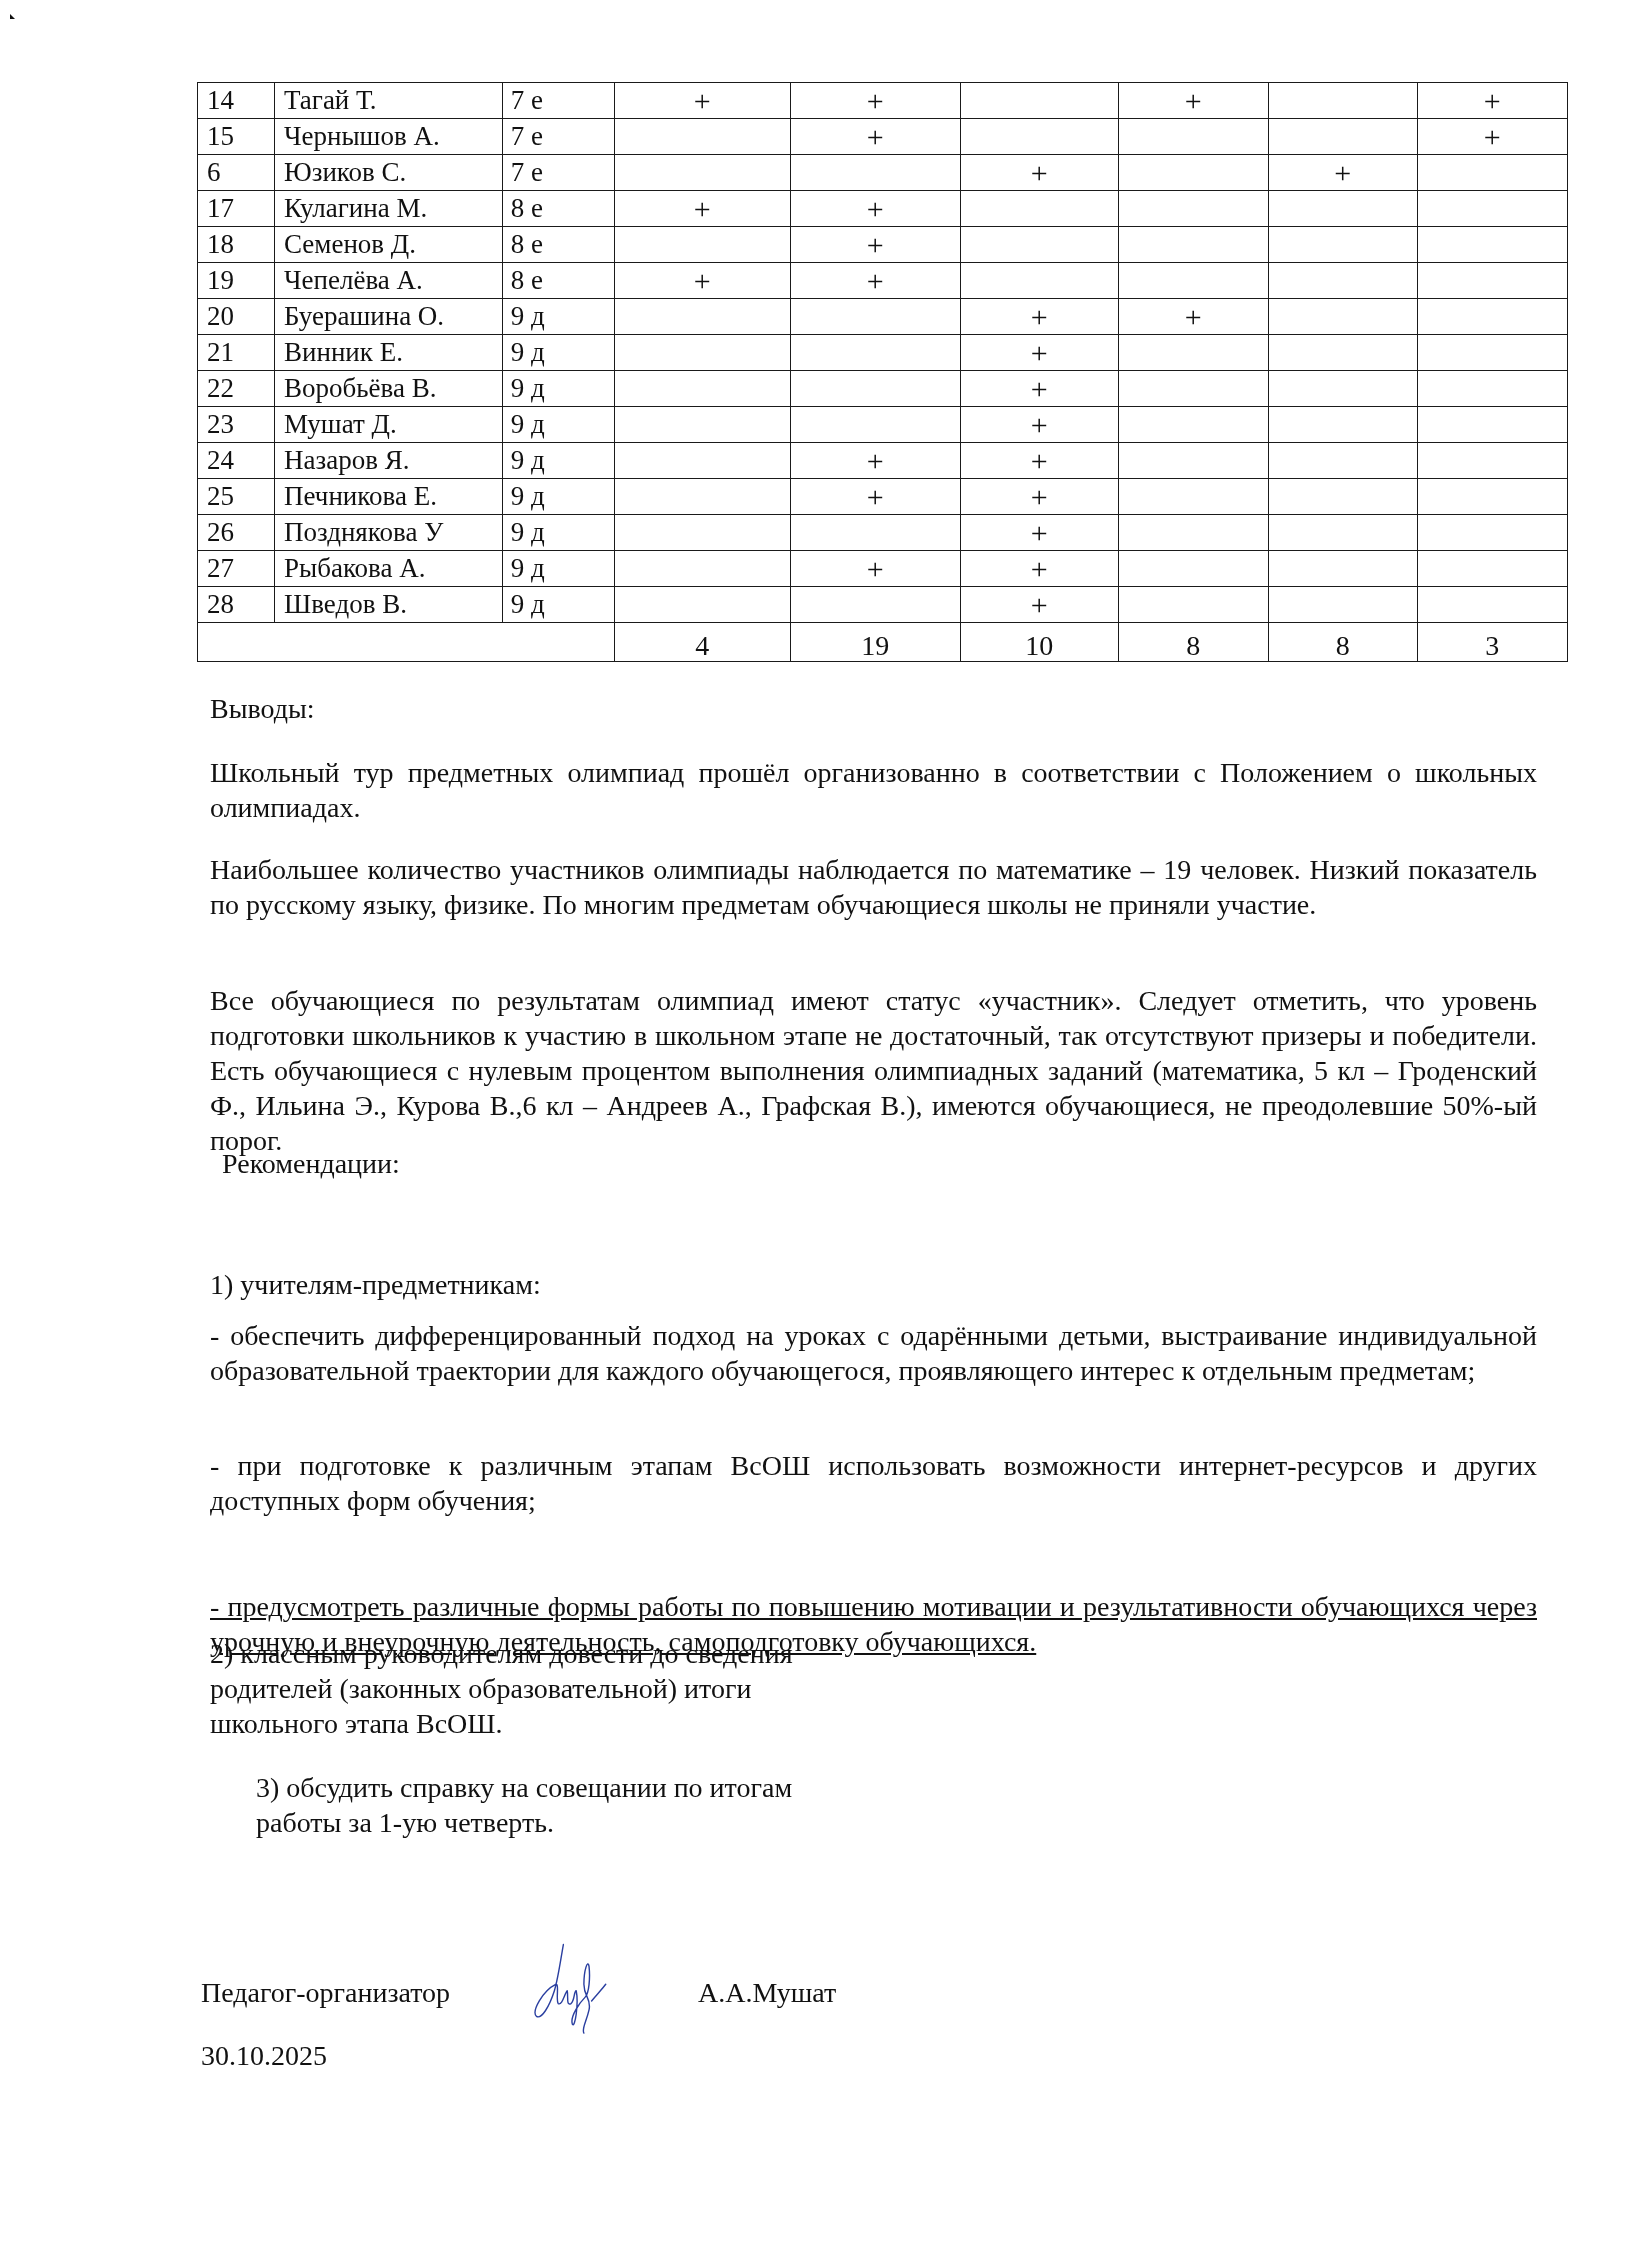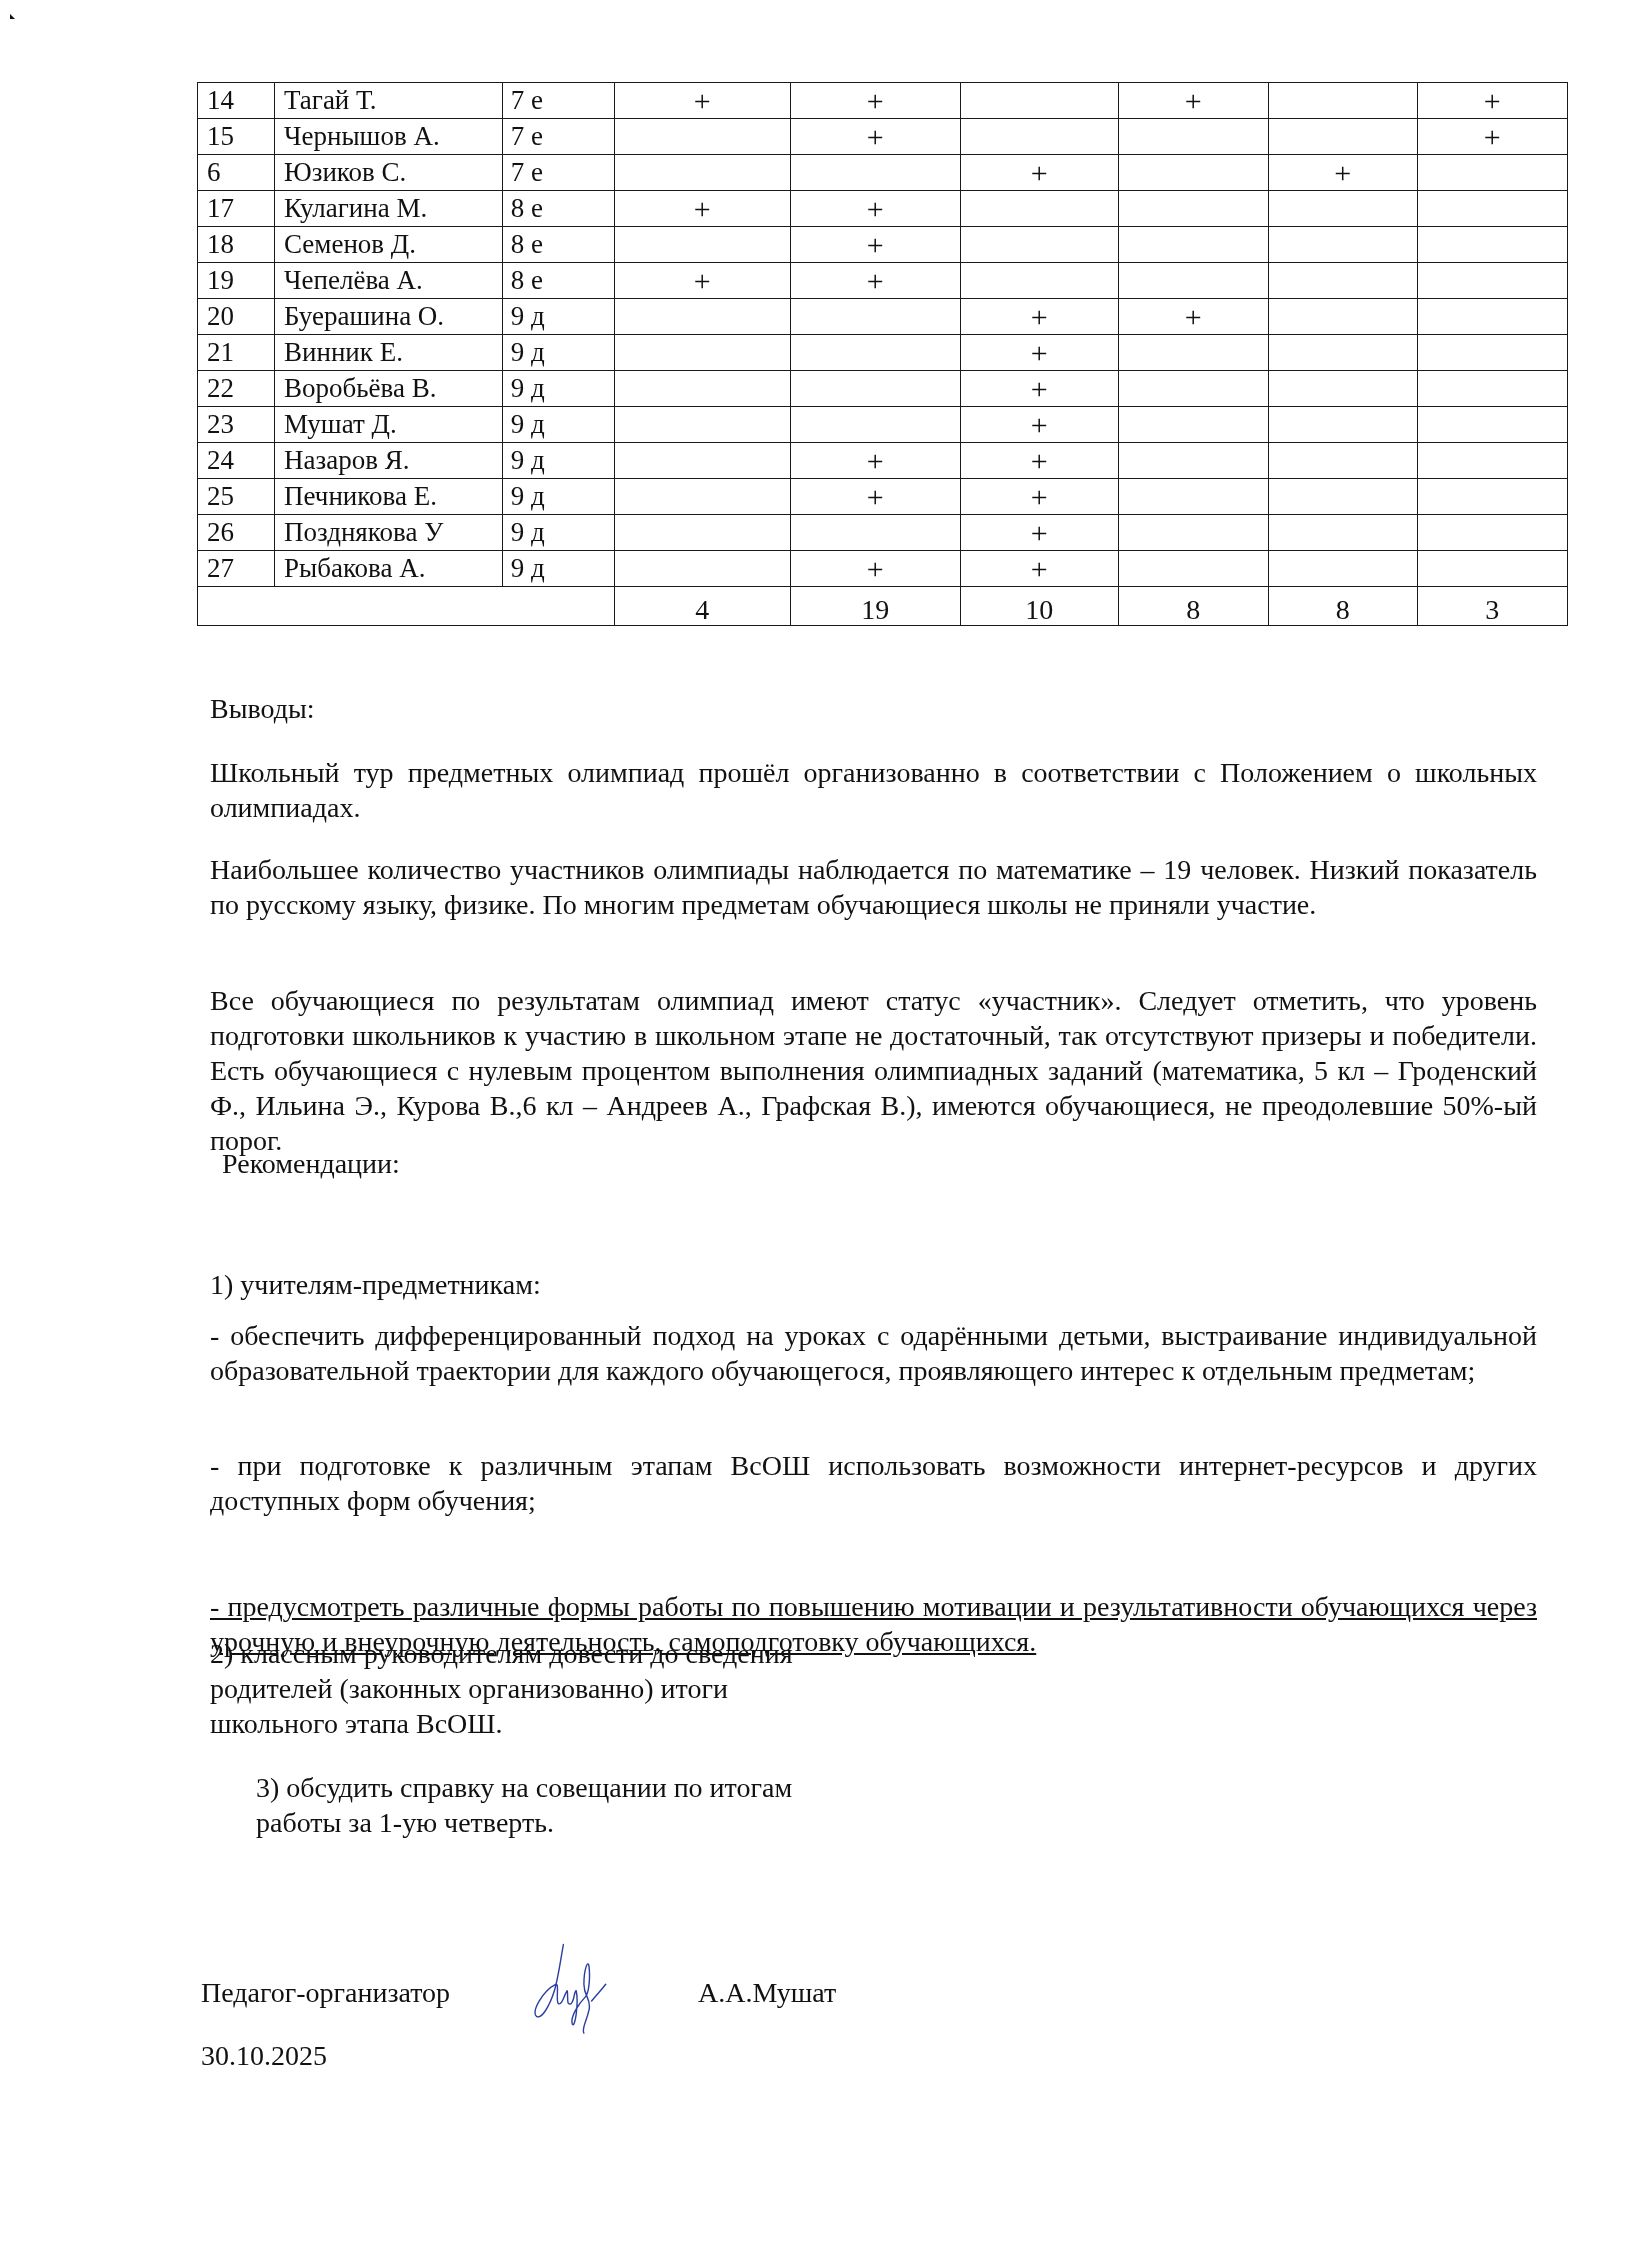--- a/index.html
+++ b/index.html
@@ -189,20 +189,31 @@
         <td class="num">27</td>
         <td class="name">Рыбакова А.</td>
         <td class="cls">9 д</td>
         <td class="mark m0"></td>
         <td class="mark m1">+</td>
         <td class="mark m2">+</td>
         <td class="mark m3"></td>
         <td class="mark m4"></td>
         <td class="mark m5"></td>
       </tr>
+      <tr>
+        <td class="num">28</td>
+        <td class="name">Шведов В.</td>
+        <td class="cls">9 д</td>
+        <td class="mark m0"></td>
+        <td class="mark m1"></td>
+        <td class="mark m2">+</td>
+        <td class="mark m3"></td>
+        <td class="mark m4"></td>
+        <td class="mark m5"></td>
+      </tr>
       <tr class="total">
         <td colspan="3"></td>
         <td class="mark m0">4</td>
         <td class="mark m1">19</td>
         <td class="mark m2">10</td>
         <td class="mark m3">8</td>
         <td class="mark m4">8</td>
         <td class="mark m5">3</td>
       </tr>
     </tbody>
@@ -233,21 +244,21 @@
 </div>
 <div class="text-block" style="top:1448px;">
   <p>- при подготовке к различным этапам ВсОШ использовать возможности интернет-ресурсов и других доступных форм обучения;</p>
 </div>
 <div class="text-block" style="top:1589px;text-decoration:underline;">
   <p>- предусмотреть различные формы работы по повышению мотивации и результативности обучающихся через урочную и внеурочную деятельность, самоподготовку обучающихся.</p>
 </div>
 
 <div class="text-block narrow" style="top:1636px;">
   <p>2) классным руководителям довести до сведения</p>
-  <p>родителей (законных организованно) итоги</p>
+  <p>родителей (законных образовательной) итоги</p>
   <p>школьного этапа ВсОШ.</p>
 </div>
 
 <div class="text-block narrow" style="top:1770px;margin-left:46px;">
   <p>3) обсудить справку на совещании по итогам</p>
   <p>работы за 1-ую четверть.</p>
 </div>
 
 <div class="signature-row">
   <span class="sig-role">Педагог-организатор</span>

